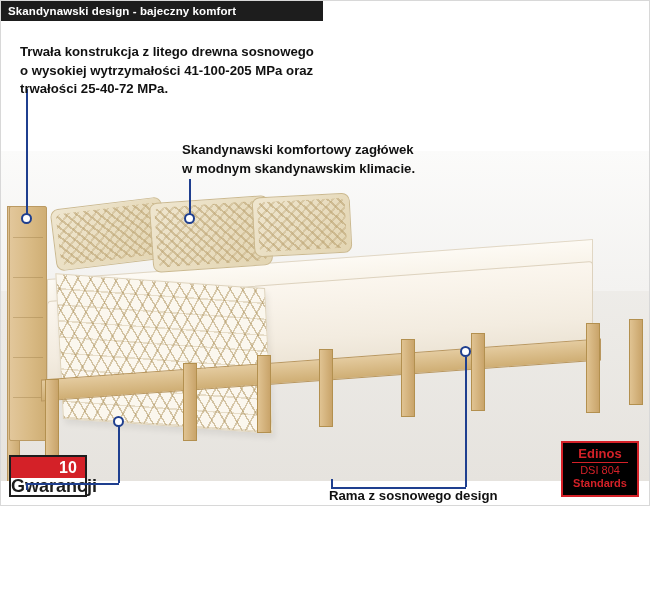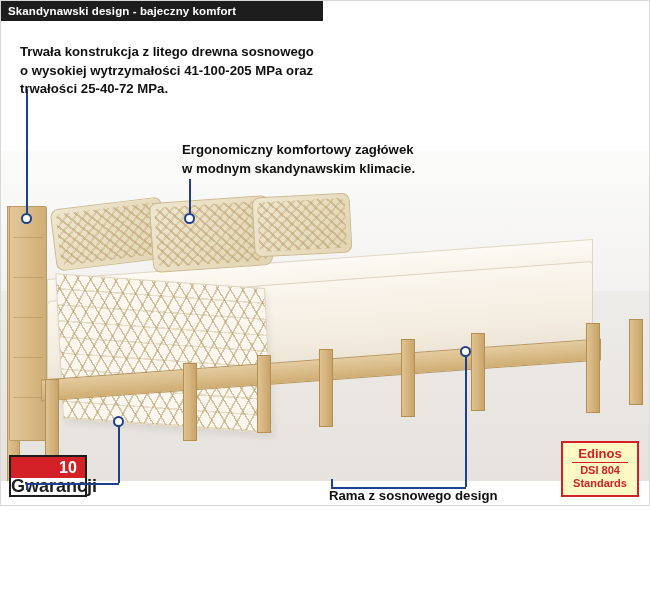--- a/index.html
+++ b/index.html
@@ -246,25 +246,25 @@
   }
   .edinos {
     position: absolute;
     right: 10px;
     bottom: 8px;
     width: 78px;
     height: 56px;
     border: 2px solid #d42128;
     color: #d42128;
     text-align: center;
-    background: #fef9c3;
+    background: #000000;
     padding-top: 3px;
   }
   .edinos-name { font-size: 13px; font-weight: bold; line-height: 15px; }
-  .edinos-dsi  { font-size: 11px; font-weight: bold; line-height: 13px; }
+  .edinos-dsi  { font-size: 11px; font-weight: normal; line-height: 13px; }
   .edinos-std  { font-size: 11px; font-weight: bold; line-height: 13px; }
   .edinos-rule { width: 56px; height: 1px; background:#d42128; margin: 1px auto; }
 </style>
 </head>
 <body>
 
 <div class="page">
 
   <div class="header-bar">Skandynawski design  - bajeczny komfort</div>
 
@@ -301,21 +301,21 @@
     <div class="leg" style="left:585px; top:172px; height:90px;"></div>
     <div class="leg" style="left:628px; top:168px; height:86px;"></div>
   </div>
 
   <div class="callout" style="left:19px; top:42px; width:380px;">Trwała konstrukcja z litego drewna sosnowego
 o wysokiej wytrzymałości 41-100-205 MPa oraz
 trwałości 25-40-72 MPa.</div>
   <div class="line v" style="left:25px; top:88px; height:128px;"></div>
   <div class="dot" style="left:20px; top:212px;"></div>
 
-  <div class="callout" style="left:181px; top:140px; width:330px;">Ergonomiczny komfortowy zagłówek
+  <div class="callout" style="left:181px; top:140px; width:330px;">Skandynawski komfortowy zagłówek
 w modnym skandynawskim klimacie.</div>
   <div class="line v" style="left:188px; top:178px; height:38px;"></div>
   <div class="dot" style="left:183px; top:212px;"></div>
 
   <div class="dot" style="left:112px; top:415px;"></div>
   <div class="line v" style="left:117px; top:425px; height:57px;"></div>
   <div class="line h" style="left:25px; top:482px; width:93px;"></div>
   <div class="line v" style="left:25px; top:482px; height:7px;"></div>
 
   <div class="dot" style="left:459px; top:345px;"></div>

